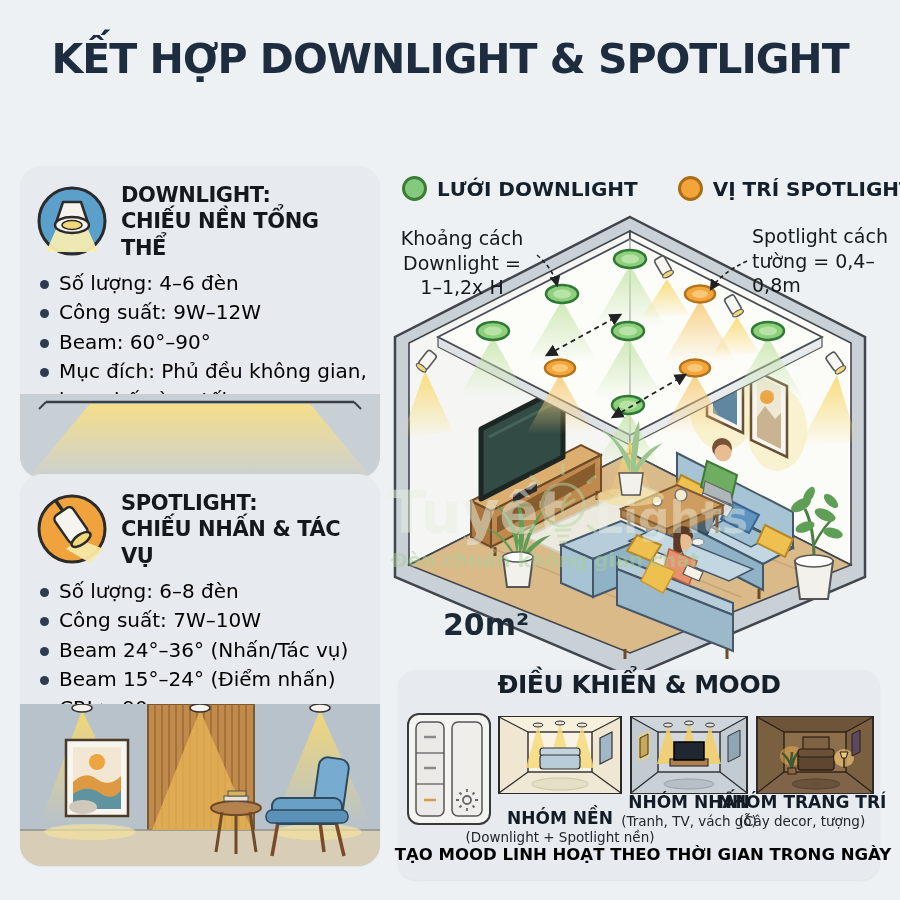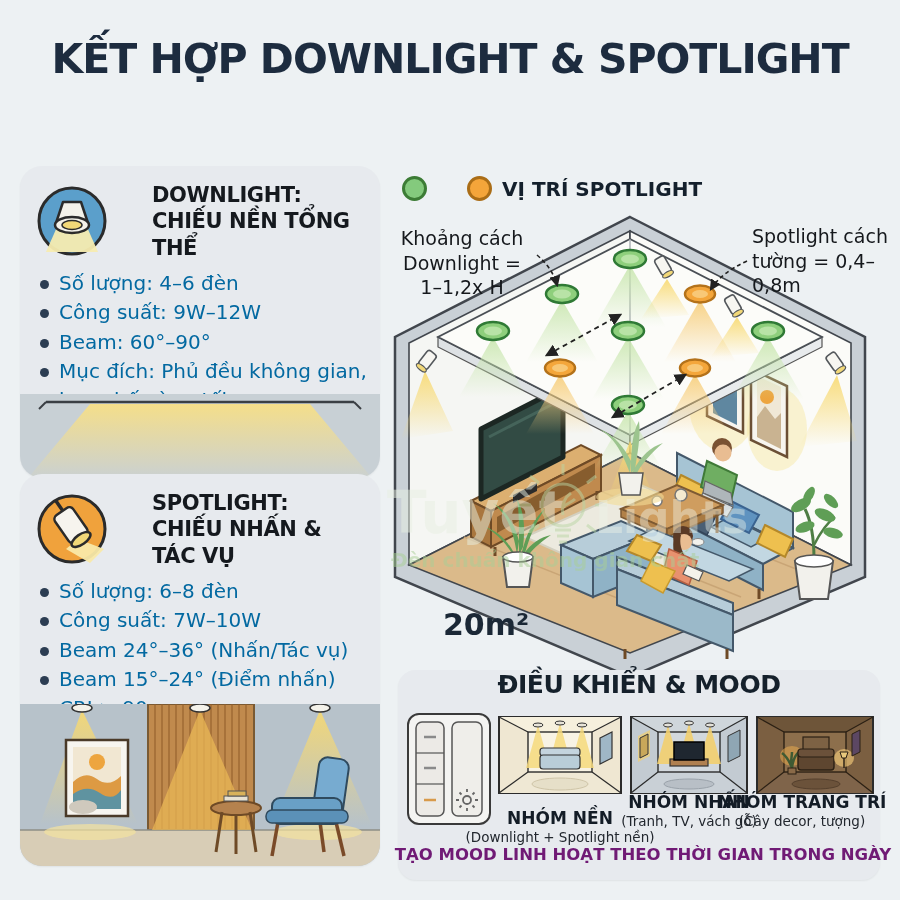--- a/index.html
+++ b/index.html
@@ -8,24 +8,24 @@
 
   .main-title { position:absolute; top:34px; left:0; width:100%; text-align:center;
     font-weight:700; font-size:41px; letter-spacing:-1px; color:#1d2c3f; line-height:1.22; }
 
   .panel { position:absolute; background:#e7eaee; border-radius:22px; box-shadow:0 1px 2px rgba(0,0,0,0.06); }
   #downlight-panel { left:20px; top:166px; width:360px; height:312px; }
   #spotlight-panel { left:20px; top:474px; width:360px; height:392px; }
 
   .panel-header { display:flex; gap:13px; padding:16px 12px 0 16px; align-items:center; }
   .panel-icon { width:72px; height:72px; flex:0 0 72px; }
-  .panel-title { font-weight:700; font-size:21px; line-height:1.25; color:#15191e; letter-spacing:-0.4px;margin-left:31px; }
+  .panel-title { font-weight:700; font-size:21px; line-height:1.25; color:#15191e; letter-spacing:-0.4px; }
 
   .panel ul { list-style:none; margin:8px 0 0; padding:0 6px 0 16px; }
-  .panel li { position:relative; padding-left:23px; font-size:20px; line-height:1.47; color:#0369a1; }
+  .panel li { position:relative; padding-left:23px; font-size:20px; line-height:1.47; color:#000000; }
   .panel li::before { content:""; position:absolute; left:4px; top:11px; width:9px; height:9px; border-radius:50%; background:#2c3d52; }
 
   .panel-illus { position:absolute; left:0; bottom:0; width:100%; overflow:hidden;
     border-radius:0 0 22px 22px; line-height:0; }
   #downlight-illus { height:84px; }
   #spotlight-illus { height:162px; }
 
   .legend { position:absolute; left:402px; top:176px; display:flex; gap:40px; }
   .legend-item { display:flex; align-items:center; gap:10px; font-size:20px; font-weight:700; color:#14202c; white-space:nowrap; }
   .dot { width:25px; height:25px; border-radius:50%; box-sizing:border-box; }
@@ -38,21 +38,21 @@
   #annotation-left { left:390px; top:226px; width:144px; text-align:center; }
   #annotation-right { left:752px; top:224px; width:150px; text-align:left; }
 
   #mood-panel { left:398px; top:670px; width:482px; height:210px; border-radius:18px; }
   .mood-title { text-align:center; font-size:25px; font-weight:700; color:#15202b; letter-spacing:-0.5px; }
   .mood-item { position:absolute; line-height:0; }
   .mood-caption { position:absolute; top:122px; transform:translateX(-50%); text-align:center; white-space:nowrap; }
   .mood-caption .cap { font-size:17px; font-weight:700; color:#131c26; }
   .mood-caption .sub { font-size:13.5px; color:#22272e; margin-top:1px; }
   .mood-footer { position:absolute; left:0; right:0; top:172px; display:flex; justify-content:center; align-items:center; gap:8px;
-    font-size:16.5px; font-weight:700; color:#701a75; white-space:nowrap; }
+    font-size:16.5px; font-weight:700; color:#000000; white-space:nowrap; }
 </style>
 </head>
 <body>
 
 <div class="page">
 
   <div class="main-title">
     <div>KẾT HỢP DOWNLIGHT &amp; SPOTLIGHT</div>
   </div>
 
@@ -161,20 +161,21 @@
           <rect x="252" y="94" width="70" height="26" rx="8" fill="#69a0c6" stroke="#2f4a5e" stroke-width="2"></rect>
           <rect x="246" y="106" width="82" height="13" rx="6" fill="#5b91b8" stroke="#2f4a5e" stroke-width="1.5"></rect>
         </g>
       </svg>
     </div>
   </div>
 
   <div class="legend">
     <div class="legend-item">
       <span class="dot dot-green"></span>
+      <span>LƯỚI DOWNLIGHT</span>
     </div>
     <div class="legend-item">
       <span class="dot dot-orange"></span>
       <span>VỊ TRÍ SPOTLIGHT</span>
     </div>
   </div>
 
   <svg class="room-svg" viewBox="0 0 505 465">
     <defs>
       <linearGradient id="gcone" x1="0" y1="0" x2="0" y2="1">

